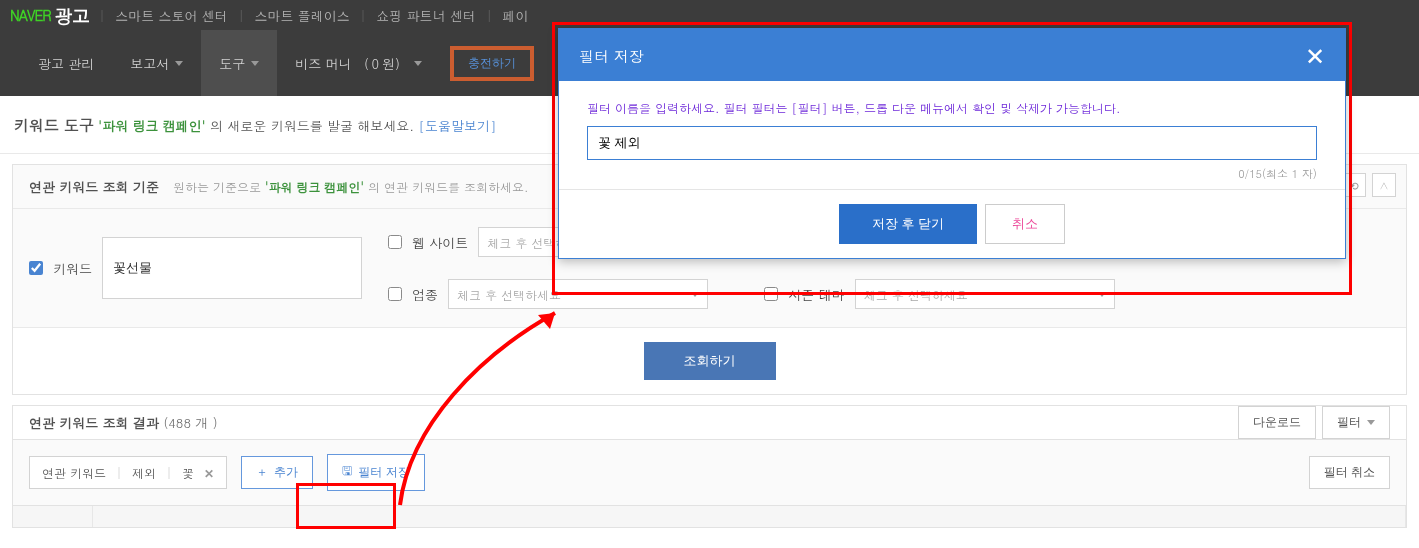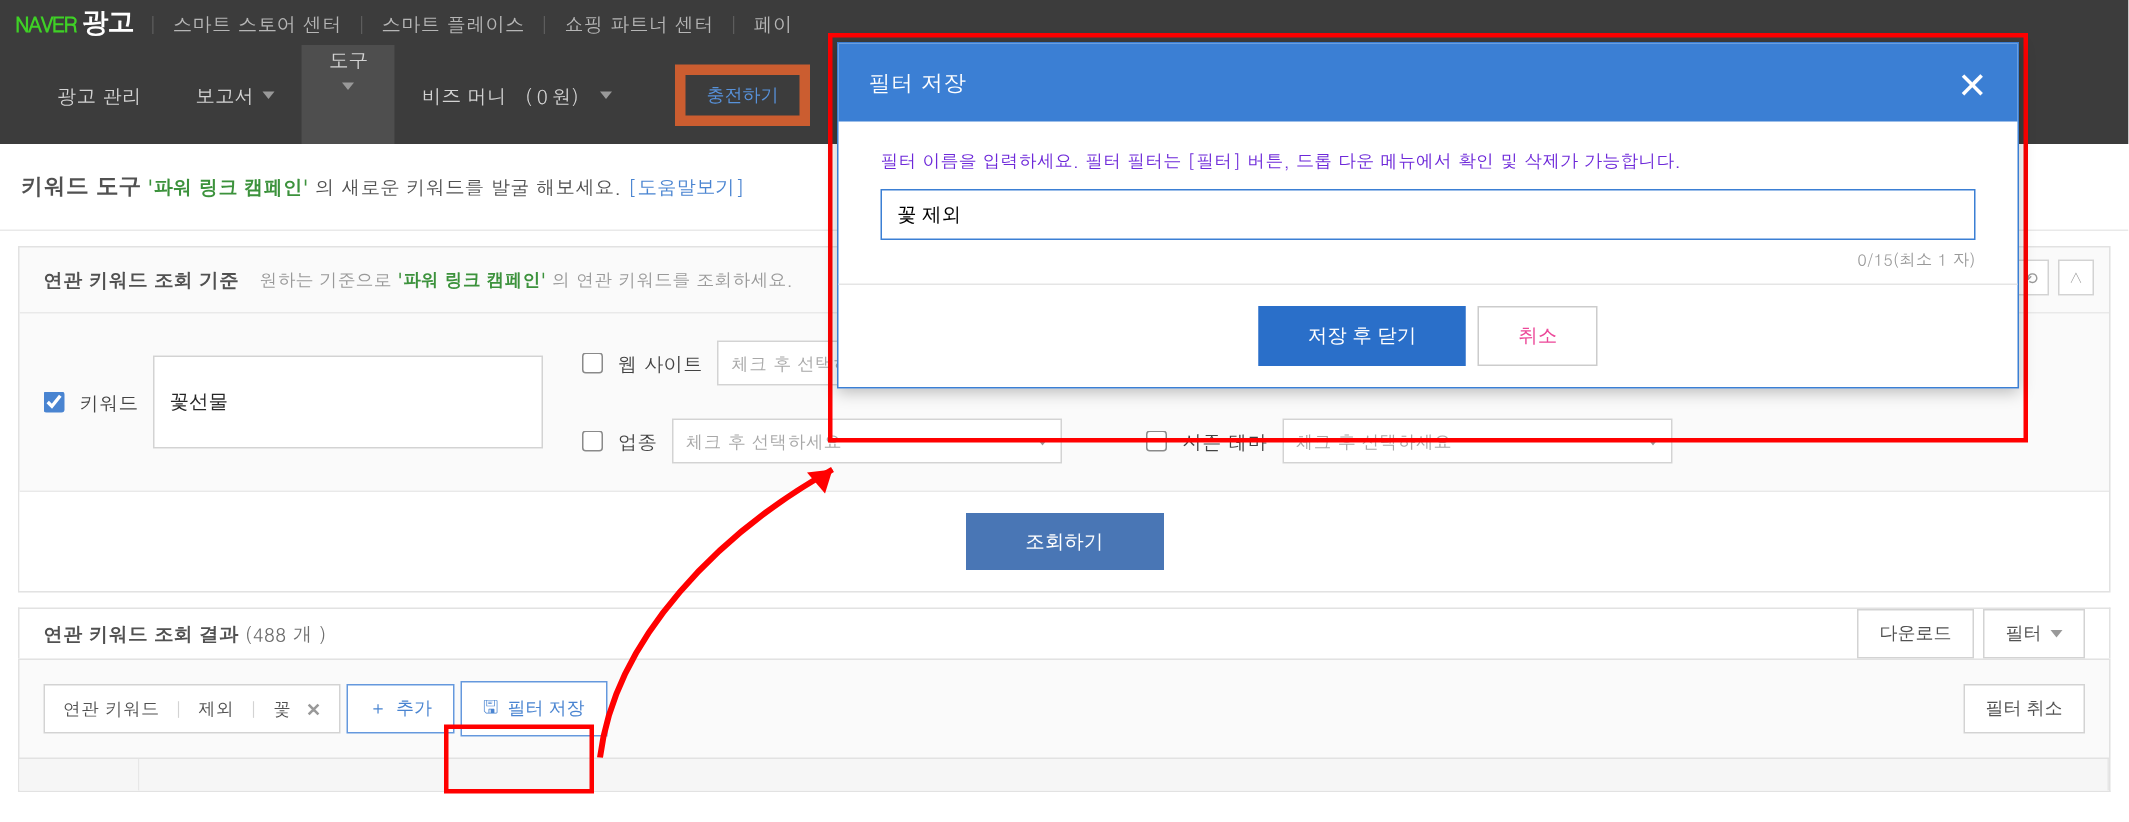--- a/index.html
+++ b/index.html
@@ -8,23 +8,23 @@
 
 .topbar { background: #1a1a1a; height: 30px; display: flex; align-items: center; padding: 0 10px; gap: 0; }
 .naver-logo { color: #1ec800; font-weight: 800; font-size: 14px; letter-spacing: -1px; }
 .naver-ad { color: #fff; font-size: 18px; font-weight: 700; margin-left: 4px; letter-spacing: -1px; }
 .topbar-sep { color: #444; margin: 0 10px; }
 .topbar-link { color: #aaa; font-size: 13px; }
 
 
 .navbar { background: #1a1a1a; height: 66px; display: flex; align-items: center; padding: 0 20px; }
 .nav-item { color: #ccc; padding: 0 18px; height: 66px; display: flex; align-items: center; gap: 6px; }
-.nav-item.active { background: #2f2f2f; flex-direction: column; }
+.nav-item.active { background: #2f2f2f; }
 .nav-caret { width: 0; height: 0; border-left: 4px solid transparent; border-right: 4px solid transparent; border-top: 5px solid #888; }
-.nav-btn { border: 7px solid #c2410c; color: #3b7fd4; background: transparent; padding: 5px 14px; font-size: 12px; margin-left: 24px; }
+.nav-btn { border: 4px solid #c2410c; color: #3b7fd4; background: transparent; padding: 5px 14px; font-size: 12px; margin-left: 10px; }
 
 
 .subheader { padding: 18px 14px; font-size: 13px; color: #333; border-bottom: 1px solid #e5e5e5; }
 .subheader-title { font-weight: 700; font-size: 15px; }
 .subheader-em { color: #1a7f1a; font-weight: 700; }
 .subheader-link { color: #2a6fc9; }
 
 
 .panel { border: 1px solid #ddd; margin: 10px 12px; background: #fafafa; }
 .panel-head { border-bottom: 1px solid #e5e5e5; padding: 12px 16px; display: flex; align-items: center; gap: 14px; position: relative; }
@@ -45,21 +45,21 @@
 .primary-btn { background: #2a5fa8; color: #fff; border: none; padding: 10px 40px; font-size: 13px; }
 
 
 .results-head { border: 1px solid #ddd; margin: 10px 12px 0 12px; padding: 0 16px; display: flex; align-items: center; justify-content: space-between; border-bottom: none; }
 .results-title { font-weight: 700; font-size: 13px; }
 .results-title-count { font-weight: 400; color: #555; }
 .results-btns { display: flex; gap: 6px; }
 .outline-btn { border: 1px solid #ccc; background: #fff; padding: 7px 14px; font-size: 12px; color: #333; display: flex; align-items: center; gap: 6px; }
 
 .chip-row { border: 1px solid #ddd; margin: 0 12px; padding: 14px 16px; background: #fafafa; display: flex; align-items: center; justify-content: space-between; }
-.chip-row-left { display: flex; align-items: center; gap: 4px; }
+.chip-row-left { display: flex; align-items: center; gap: 14px; }
 .chip { border: 1px solid #ccc; background: #fff; padding: 7px 12px; font-size: 12px; display: flex; align-items: center; gap: 10px; }
 .chip-seg-sep { color: #ccc; }
 .chip-x { color: #888; font-weight: 700; }
 .blue-btn { border: 1px solid #4a87d8; background: #fff; color: #2a6fc9; padding: 7px 14px; font-size: 12px; display: flex; align-items: center; gap: 6px; font-weight: 500; }
 
 .table-strip { border: 1px solid #ddd; border-top: none; margin: 0 12px; height: 22px; display: flex; }
 .table-strip .th { border-right: 1px solid #e3e3e3; background: #f5f5f5; }
 .th0 { width: 80px; }
 
 

